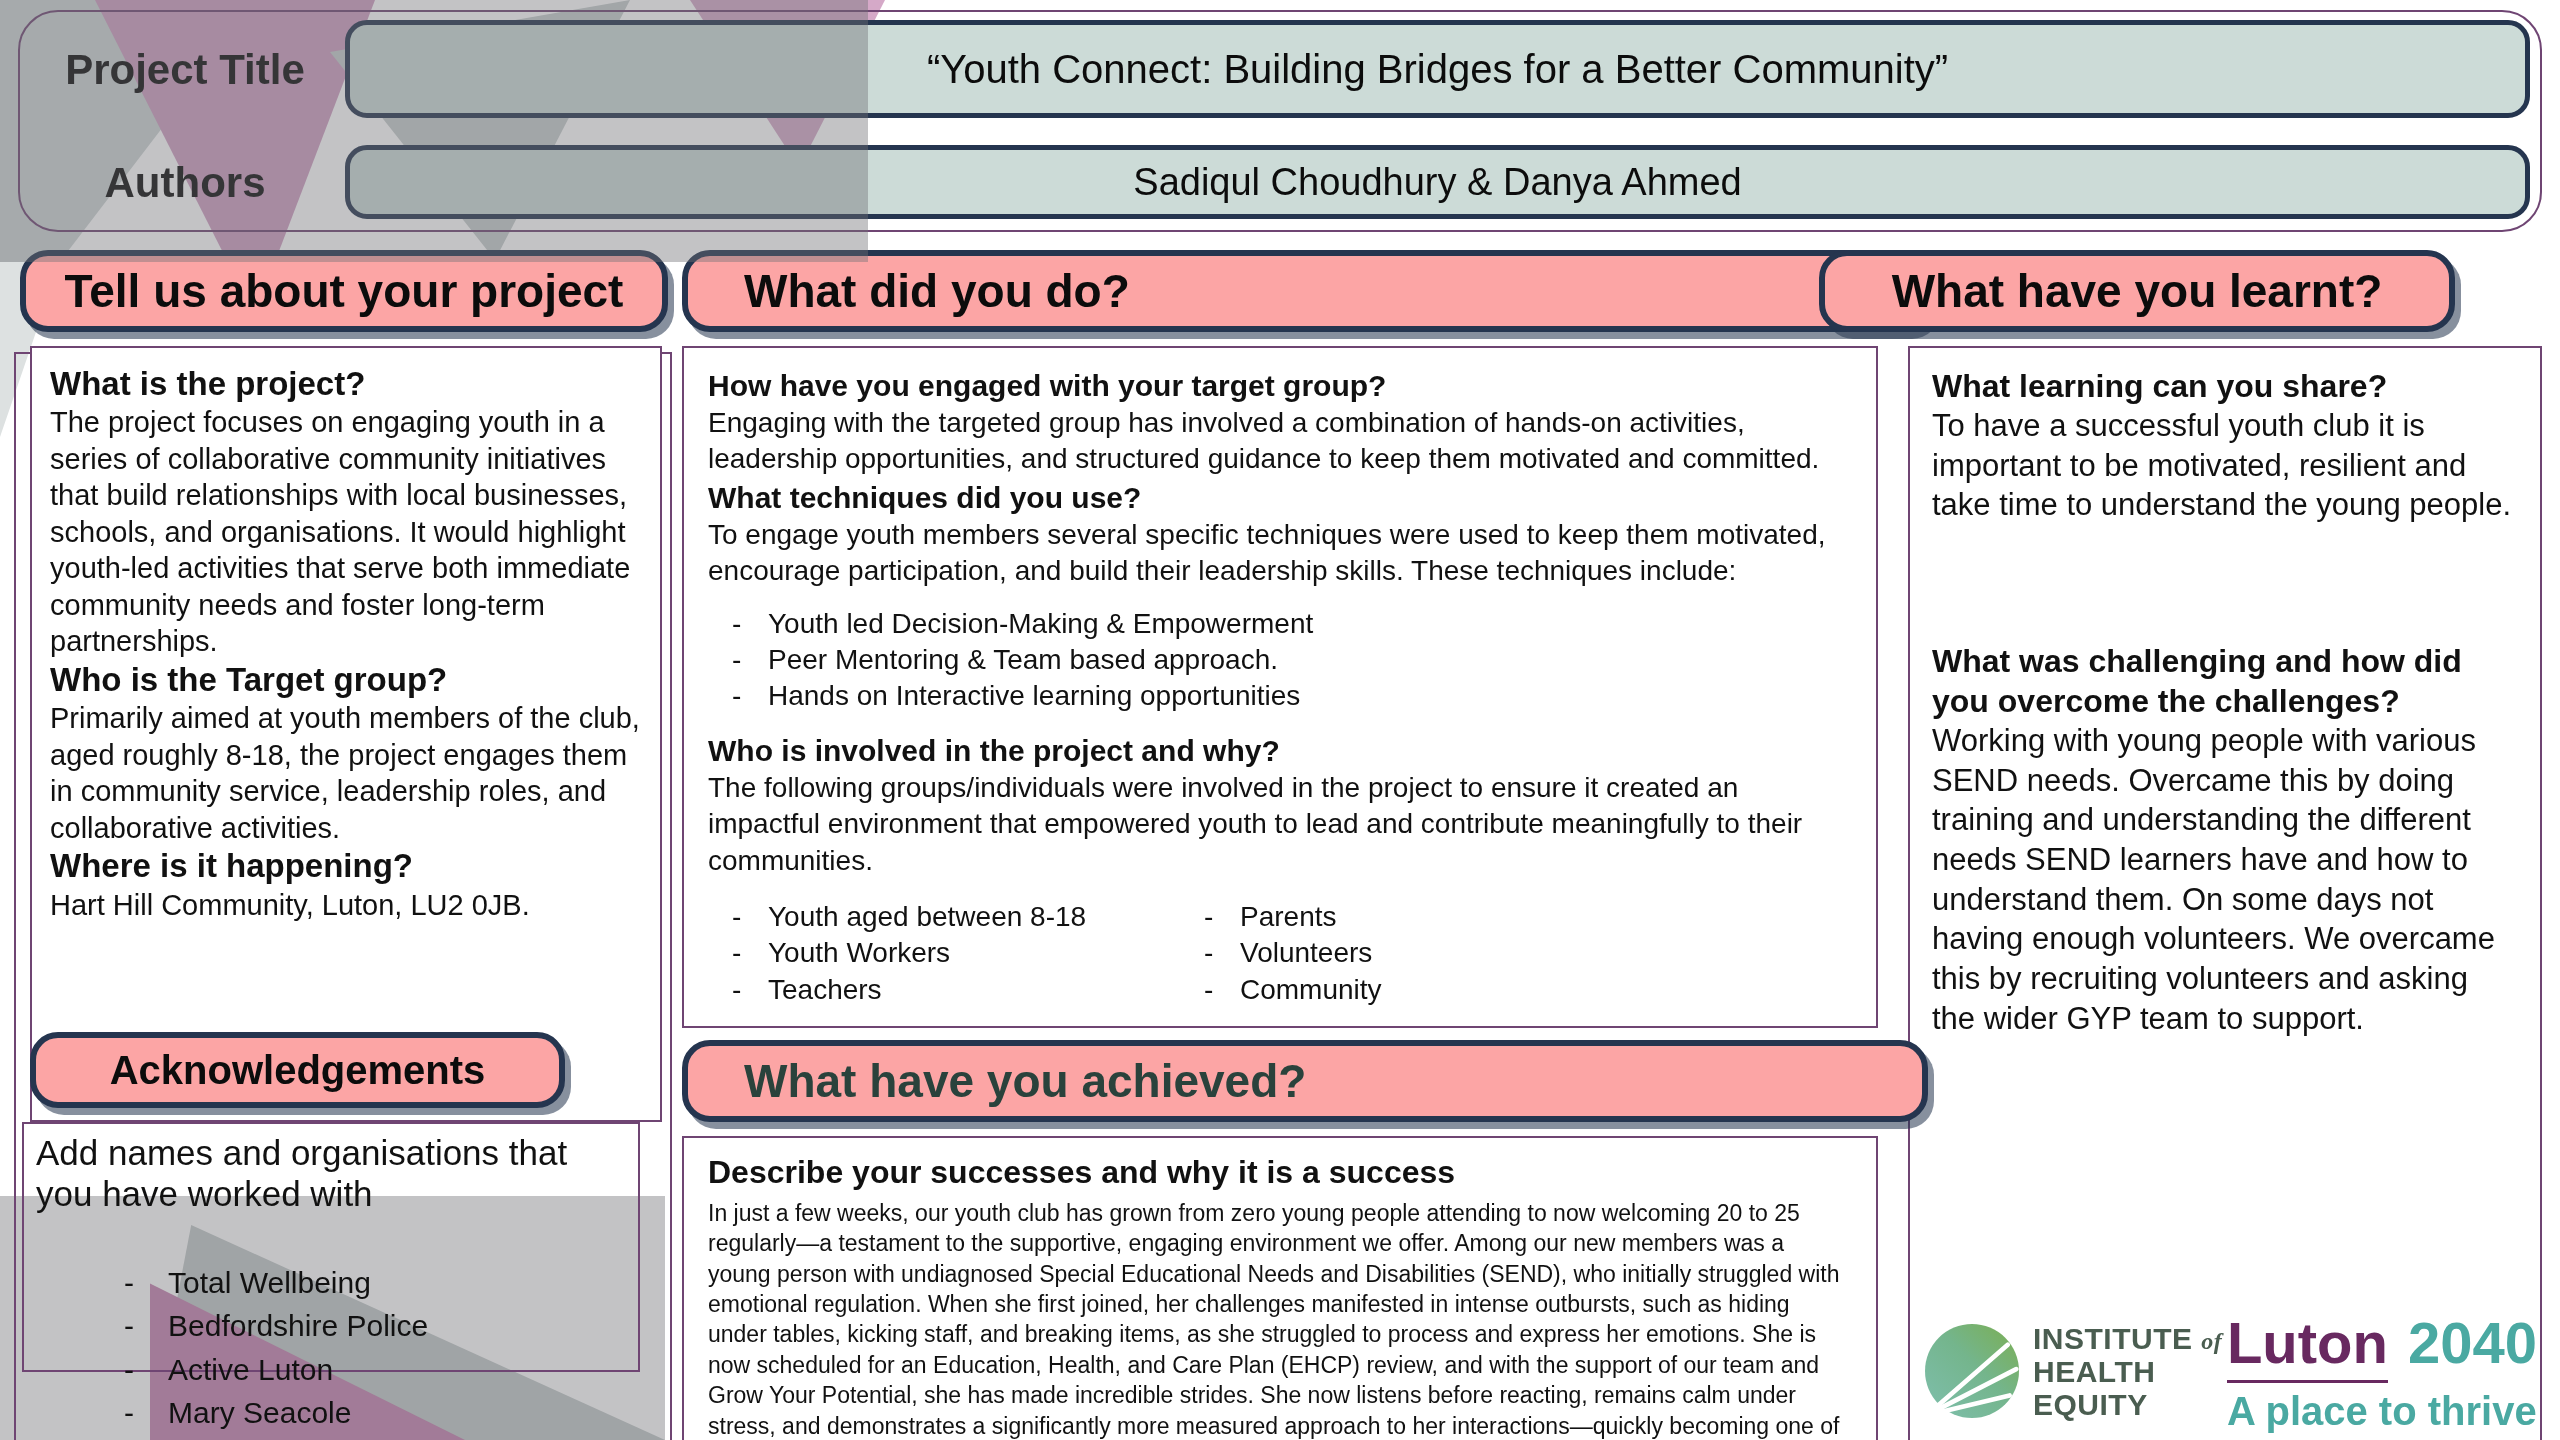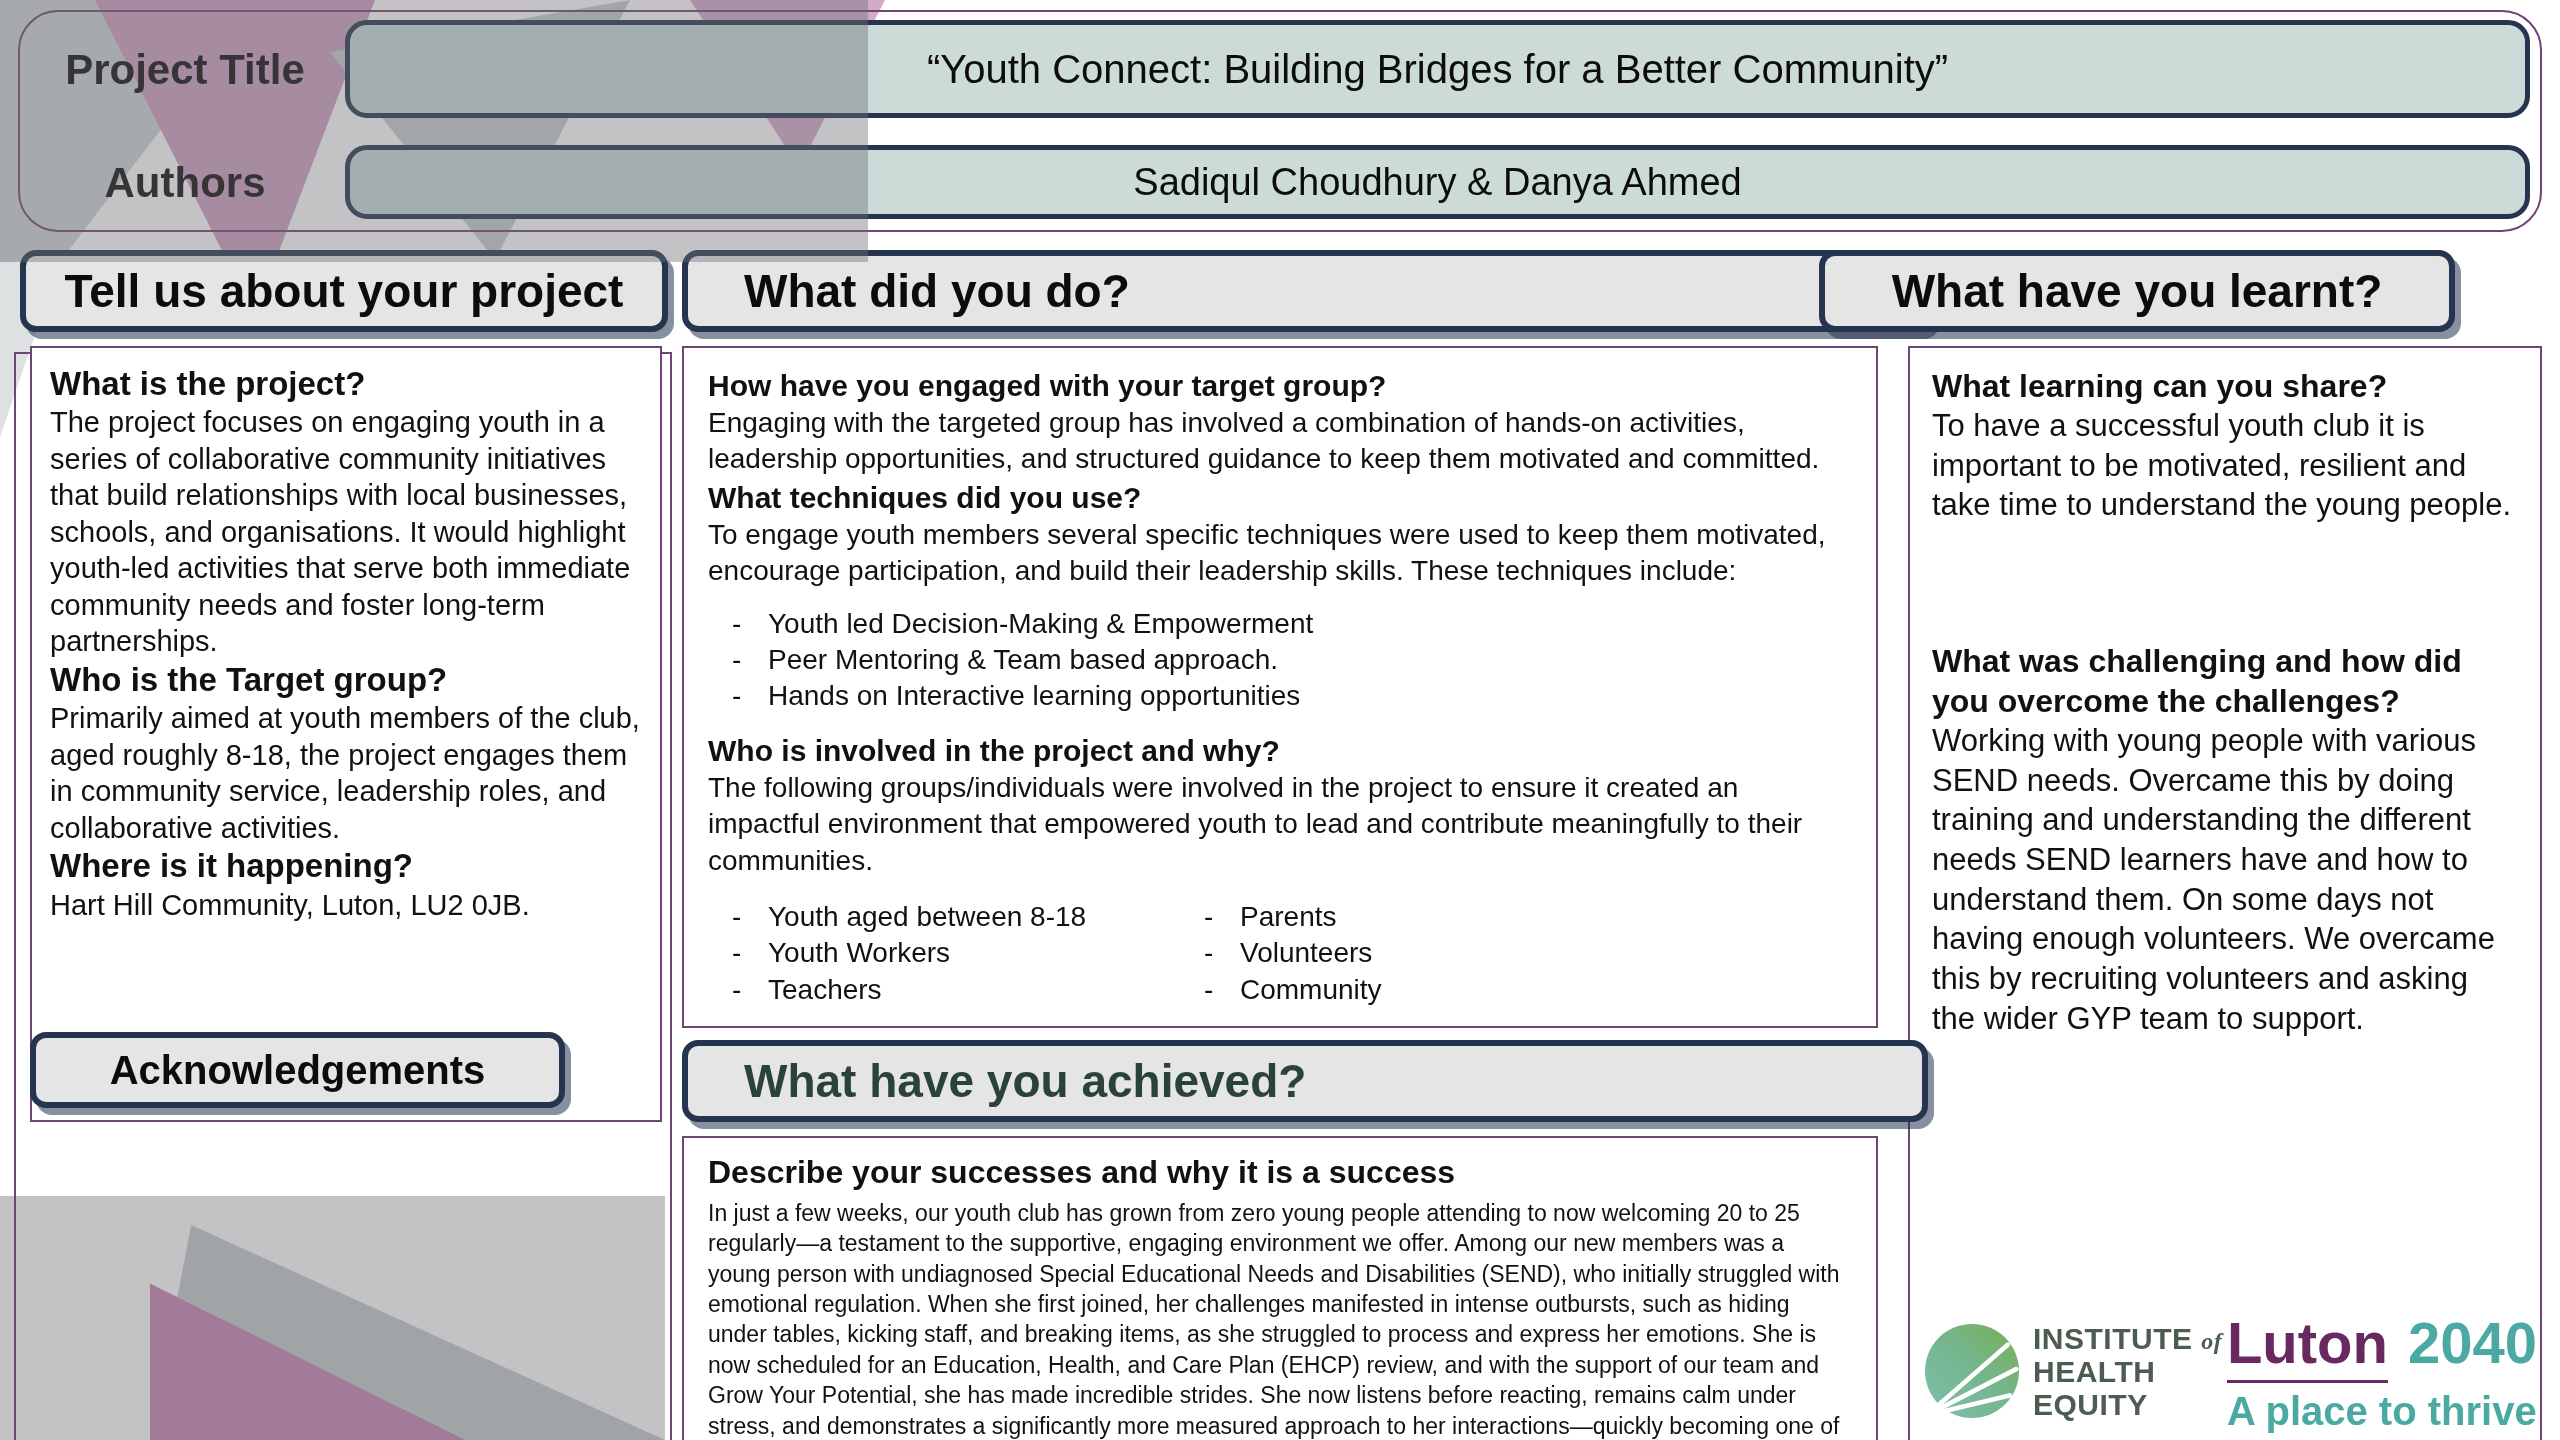--- a/index.html
+++ b/index.html
@@ -32,21 +32,21 @@
   .label-project{left:30px;top:28px;width:310px;height:84px;}
   .label-authors{left:30px;top:148px;width:310px;height:70px;}
   .sage-box{
     position:absolute;z-index:3;background:#ccdbd7;border:5px solid #25354f;border-radius:22px;
     display:flex;align-items:center;justify-content:center;text-align:right;
   }
   .title-box{left:345px;top:20px;width:2175px;height:88px;font-size:40px;color:#0c0c0c;}
   .authors-box{left:345px;top:145px;width:2175px;height:64px;font-size:38px;color:#0c0c0c;}
   
   .section-header{
-    position:absolute;z-index:4;background:#e5e5e5;border:6px solid #25354f;border-radius:16px;
+    position:absolute;z-index:4;background:#fca5a5;border:6px solid #25354f;border-radius:28px;
     box-shadow:6px 7px 0 rgba(37,53,79,0.55);
     display:flex;align-items:center;font-weight:bold;font-size:46px;color:#0c0c0c;
   }
   .hdr-about{left:20px;top:250px;width:636px;height:70px;justify-content:center;}
   .hdr-did{left:682px;top:250px;width:1184px;height:70px;padding-left:56px;}
   .hdr-learnt{left:1819px;top:250px;width:624px;height:70px;justify-content:center;}
   .hdr-ack{left:30px;top:1032px;width:523px;height:64px;justify-content:center;font-size:40px;}
   .hdr-achieved{left:682px;top:1040px;width:1178px;height:70px;padding-left:56px;color:#2a423c;}
   
   .content-box{position:absolute;z-index:2;border:2px solid #6f4573;background:#ffffff;box-sizing:border-box;}
@@ -118,20 +118,29 @@
   <div class="content-box box-about">
     <h3>What is the project?</h3>
     <p>The project focuses on engaging youth in a series of collaborative community initiatives that build relationships with local businesses, schools, and organisations. It would highlight youth-led activities that serve both immediate community needs and foster long-term partnerships.</p>
     <h3>Who is the Target group?</h3>
     <p>Primarily aimed at youth members of the club, aged roughly 8-18, the project engages them in community service, leadership roles, and collaborative activities.</p>
     <h3>Where is it happening?</h3>
     <p>Hart Hill Community, Luton, LU2 0JB.</p>
   </div>
 
   <div class="section-header hdr-ack">Acknowledgements</div>
+  <div class="content-box box-ack">
+    <p class="ack-intro">Add names and organisations that you have worked with</p>
+    <ul class="dash-list">
+      <li>Total Wellbeing</li>
+      <li>Bedfordshire Police</li>
+      <li>Active Luton</li>
+      <li>Mary Seacole</li>
+    </ul>
+  </div>
 
   <div class="content-box box-did">
     <h3>How have you engaged with your target group?</h3>
     <p>Engaging with the targeted group has involved a combination of hands-on activities, leadership opportunities, and structured guidance to keep them motivated and committed.</p>
     <h3>What techniques did you use?</h3>
     <p>To engage youth members several specific techniques were used to keep them motivated, encourage participation, and build their leadership skills. These techniques include:</p>
     <ul class="dash-list">
       <li>Youth led Decision-Making &amp; Empowerment</li>
       <li>Peer Mentoring &amp; Team based approach.</li>
       <li>Hands on Interactive learning opportunities</li>

